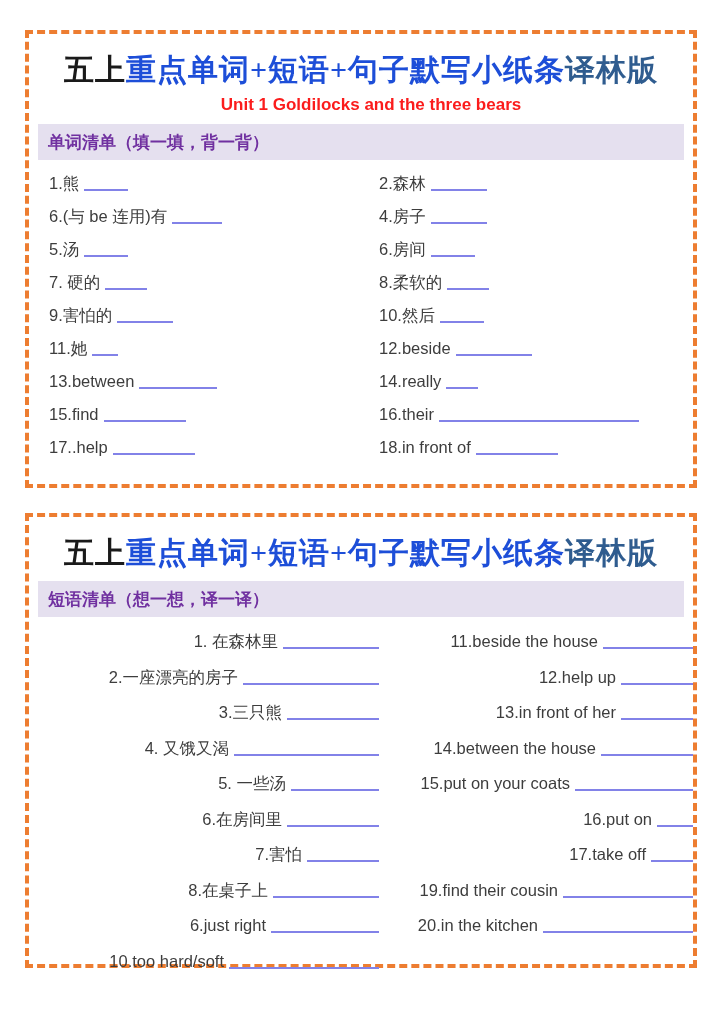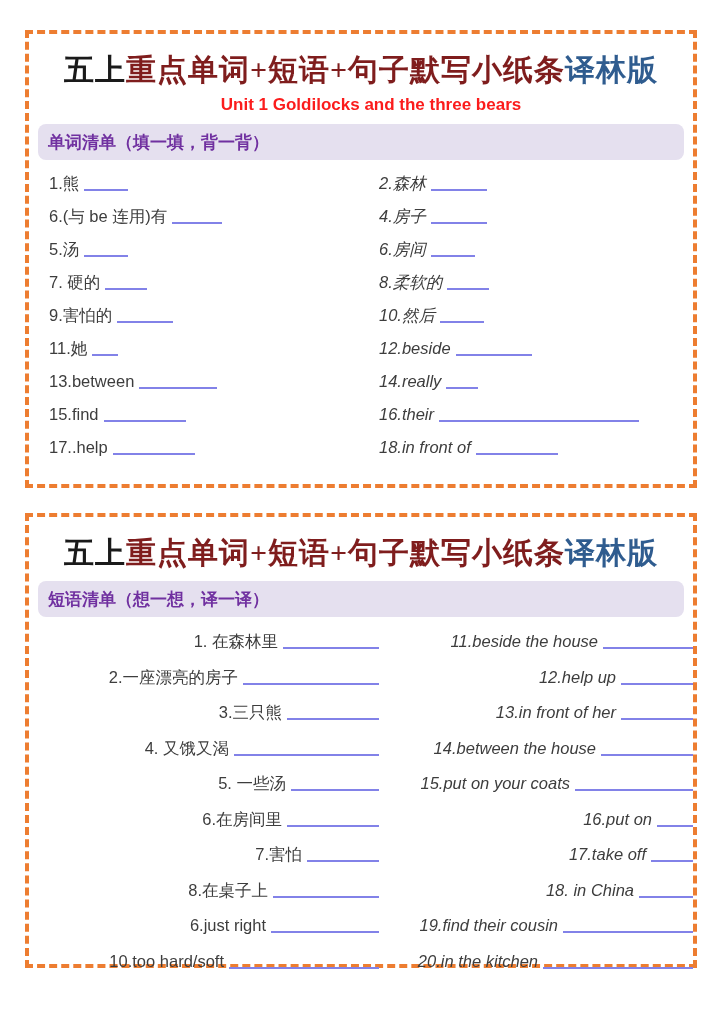--- a/index.html
+++ b/index.html
@@ -25,48 +25,47 @@
     margin-top: 16px;
     text-align: center;
     font-family: "Liberation Serif", serif;
     font-weight: bold;
     font-size: 30px;
     letter-spacing: 1px;
     line-height: 1.3;
     white-space: nowrap;
   }
   .t-black { color: #1A1A1A; }
-  .t-red   { color: #7f1d1d; }
+  .t-red   { color: #1d4ed8; }
   .t-blue  { color: #2F5C8F; font-family: Liberation Serif, serif; }
 
   .subtitle {
     margin-top: 6px;
     text-align: center;
     color: #FB1C1C;
     font-weight: bold;
     font-size: 17px;
     padding-left: 20px;
   }
 
   .section-header {
     margin: 9px 9px 0 9px;
     background: #E5E0EF;
     color: #7030A0;
     font-weight: bold;
     font-size: 17px;
     padding: 7px 10px 6px 10px;
-    border-radius: 8px;
   }
 
   .cols {
     display: flex;
     padding: 7px 0 0 20px;
   }
   .col-left  { width: 330px; flex: 0 0 330px; }
-  .col-right { flex: 1 1 auto; font-style: italic; }
+  .col-right { flex: 1 1 auto; }
 
   .row {
     white-space: nowrap;
     color: #3D3D3D;
     font-size: 16.5px;
   }
   .panel-words   .row { height: 33px;   line-height: 33px; }
   .panel-phrases .row { height: 35.5px; line-height: 35.5px; text-align: right; }
 
   .lbl { color: #3D3D3D; }
@@ -133,18 +132,17 @@
         <div class="row"><span class="lbl">10.too hard/soft</span><span class="blank" style="width: 150px;"></span></div>
       </div>
     <div class="col-right">
         <div class="row"><span class="lbl">11.beside the house</span><span class="blank" style="width: 90px;"></span></div>
         <div class="row"><span class="lbl">12.help up</span><span class="blank" style="width: 72px;"></span></div>
         <div class="row"><span class="lbl">13.in front of her</span><span class="blank" style="width: 72px;"></span></div>
         <div class="row"><span class="lbl">14.between the house</span><span class="blank" style="width: 92px;"></span></div>
         <div class="row"><span class="lbl">15.put on your coats</span><span class="blank" style="width: 118px;"></span></div>
         <div class="row"><span class="lbl">16.put on</span><span class="blank" style="width: 36px;"></span></div>
         <div class="row"><span class="lbl">17.take off</span><span class="blank" style="width: 42px;"></span></div>
-        <div class="row"><span class="lbl">18. in China</span><span class="blank" style="width: 54px;"></span></div>
         <div class="row"><span class="lbl">19.find their cousin</span><span class="blank" style="width: 130px;"></span></div>
         <div class="row"><span class="lbl">20.in the kitchen</span><span class="blank" style="width: 150px;"></span></div>
       </div>
   </div>
 </div>
 
 </body></html>

